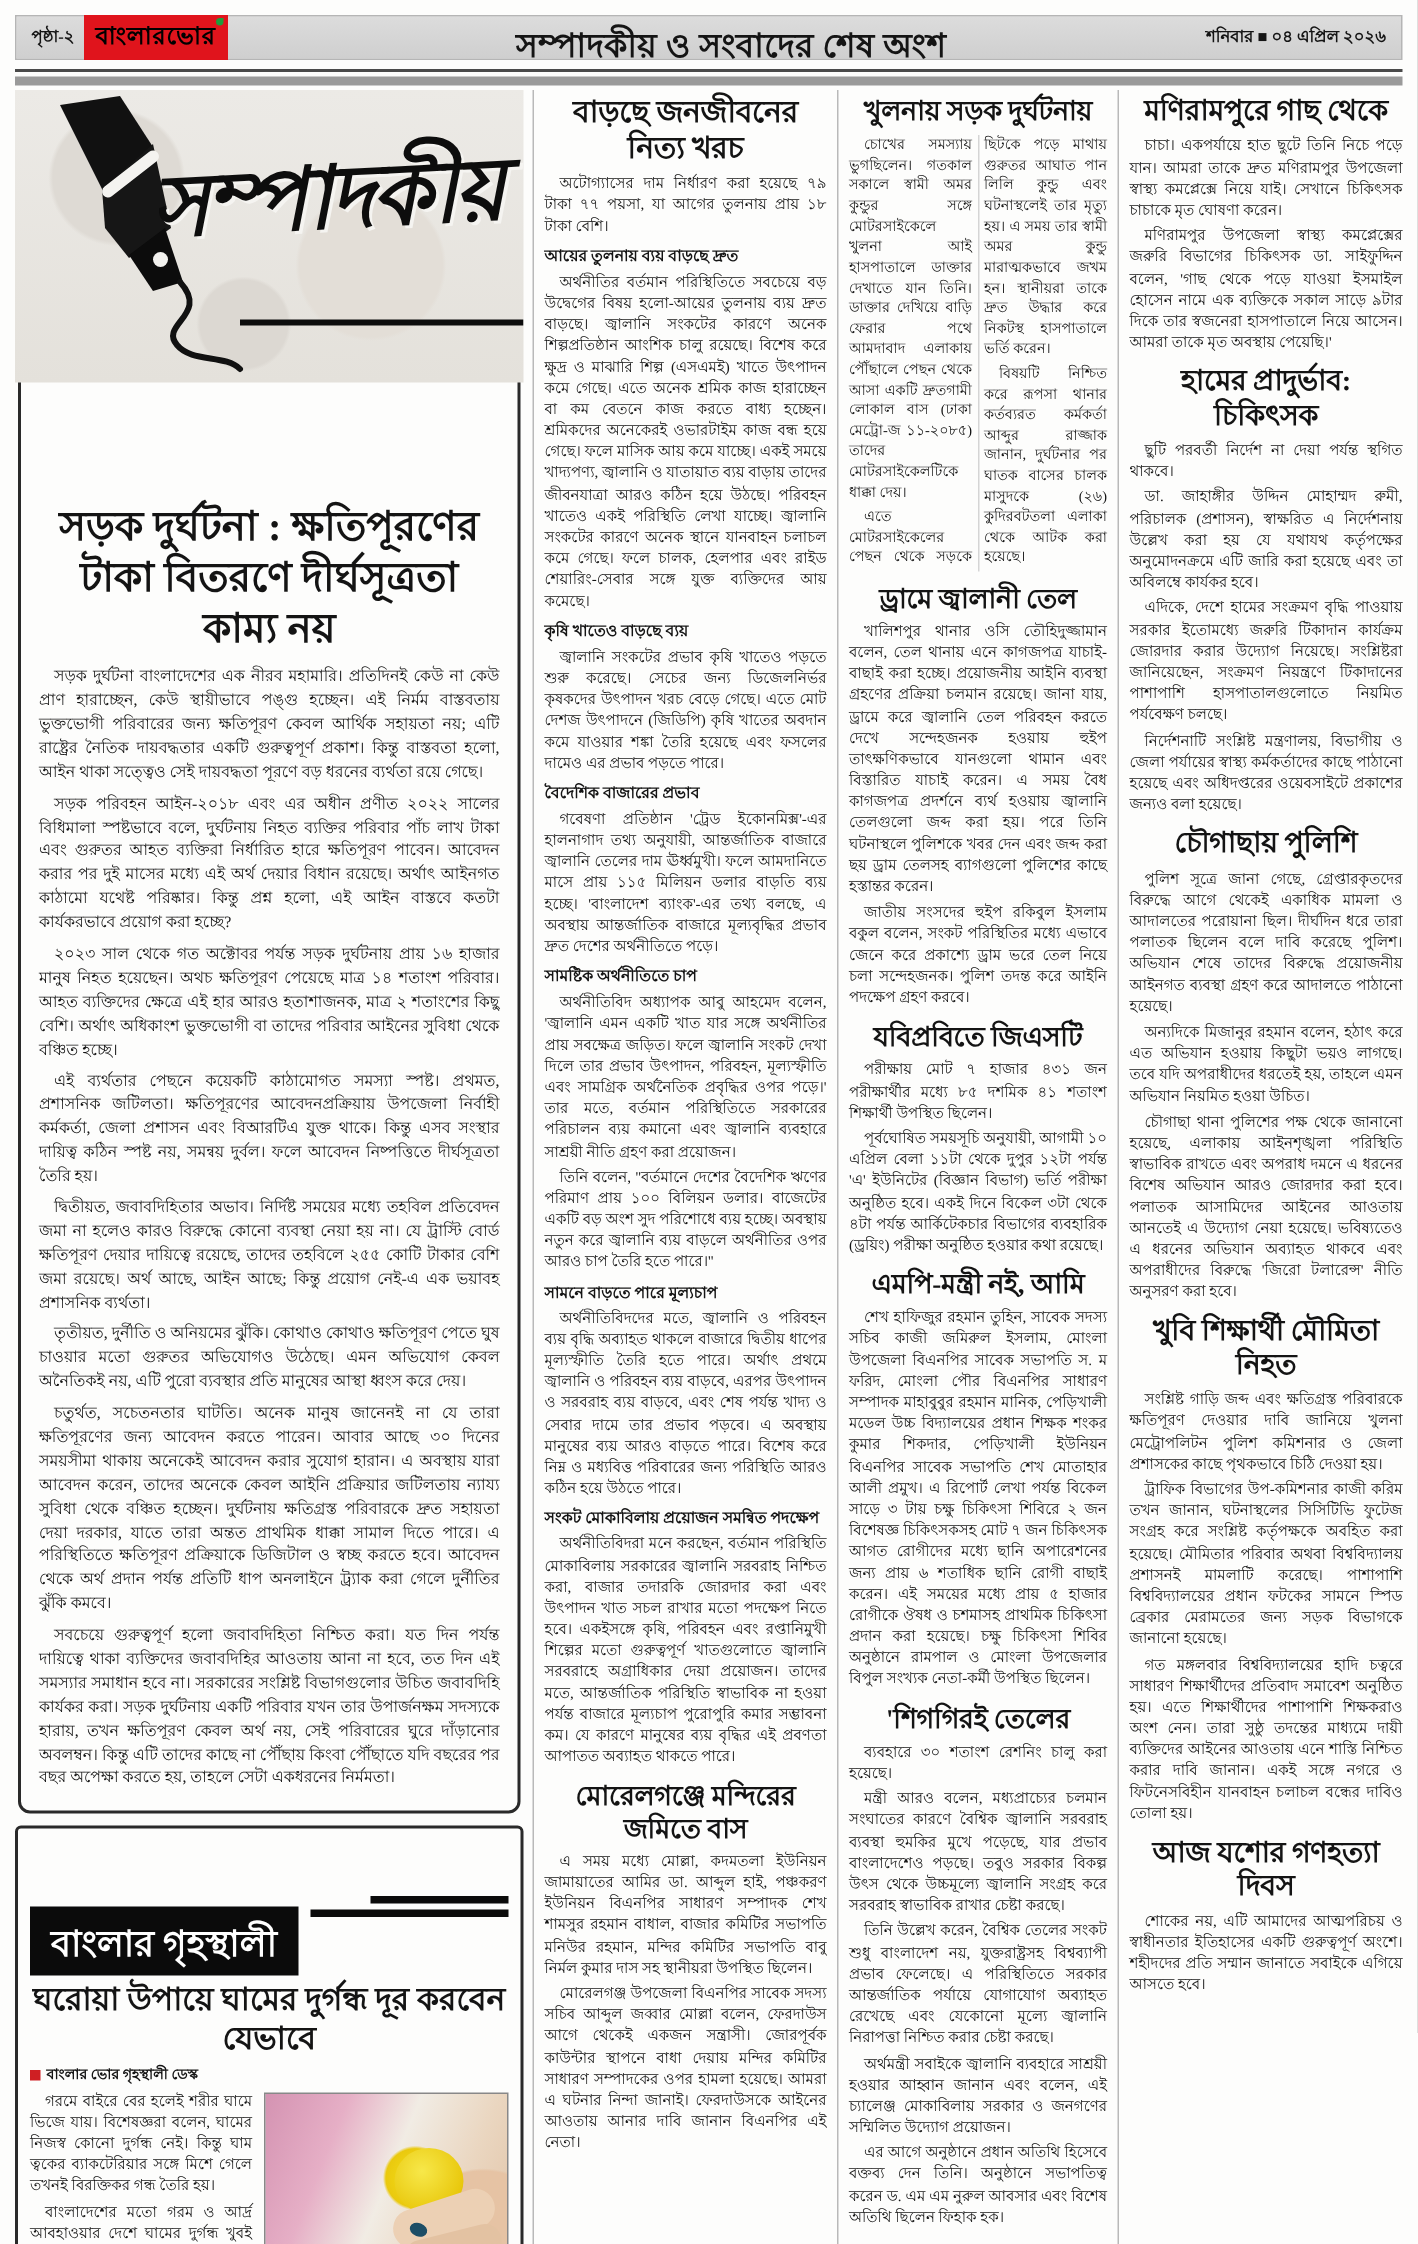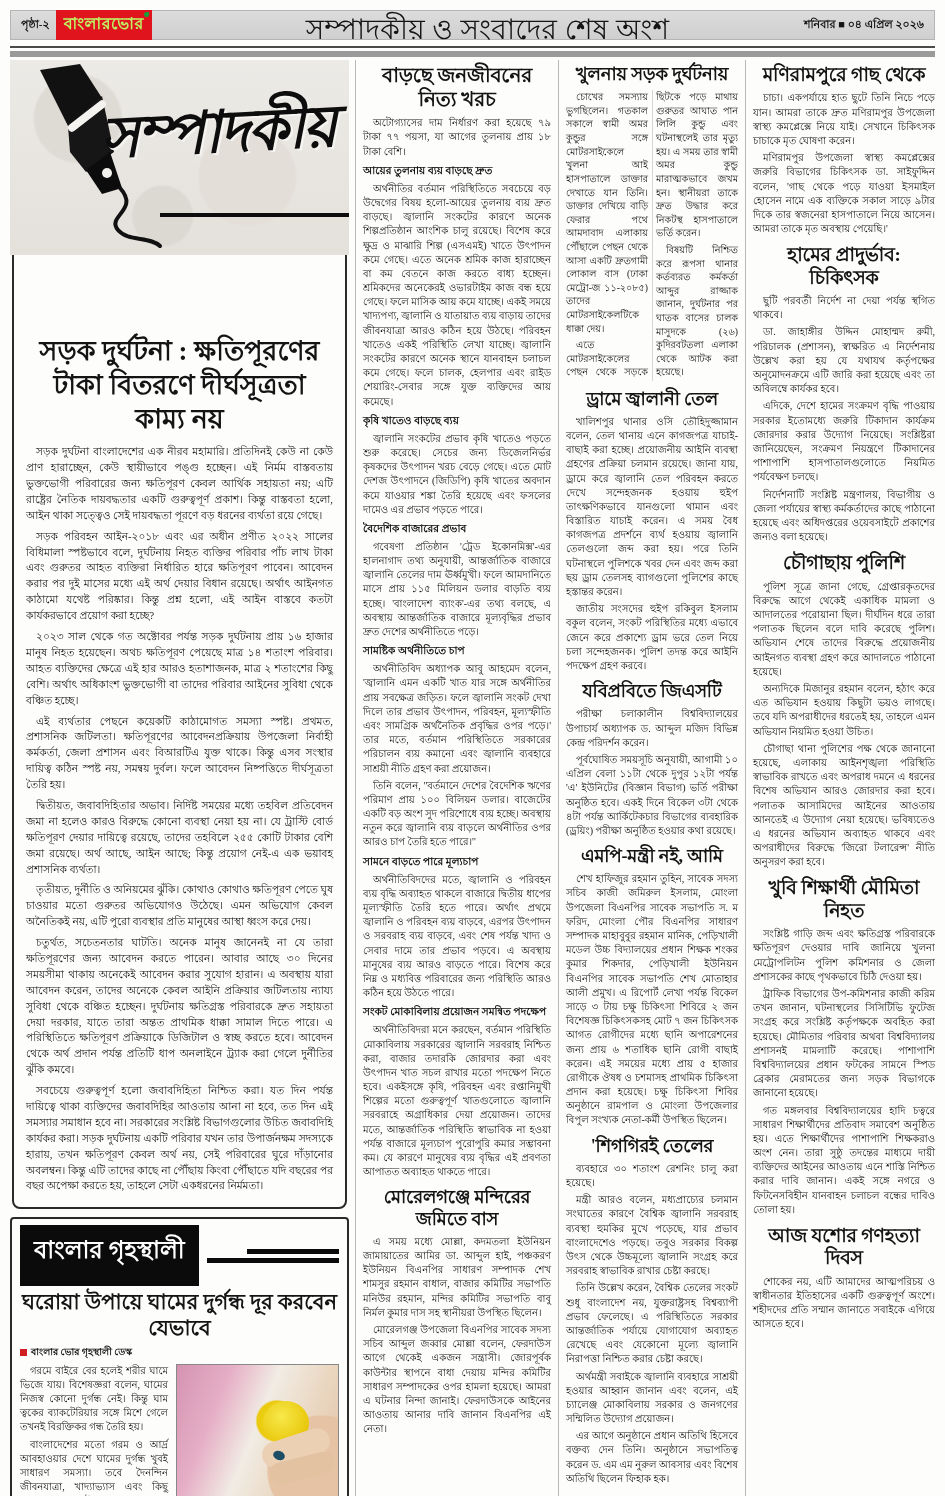--- a/index.html
+++ b/index.html
@@ -12,26 +12,26 @@
   
   .masthead {
     position:absolute; left:10px; right:10px; top:10px; height:30px;
     background:linear-gradient(#dcdcdc,#cfcfcf);
     display:flex; align-items:center; padding:0 10px;
     border:1px solid #b5b5b5;
   }
   .mast-left { display:flex; align-items:center; gap:6px; width:230px; }
   .page-label { font-size:11px; font-weight:bold; }
   .paper-logo {
-    background:#e0141c; color:#bef264; font-weight:bold; font-size:16px;
+    background:#e0141c; color:#000000; font-weight:bold; font-size:16px;
     padding:1px 8px 2px; letter-spacing:.5px; position:relative;
     font-family:"Liberation Sans","DejaVu Sans",sans-serif;
   }
   .paper-logo .leaf { position:absolute; right:3px; top:2px; width:5px; height:5px; background:#1d9e3c; border-radius:50% 0 50% 50%; }
-  .mast-center { flex:1; text-align:center; font-size:28px; font-weight:normal; letter-spacing:.3px;margin-top:12px; }
+  .mast-center { flex:1; text-align:center; font-size:22px; font-weight:bold; letter-spacing:.3px;margin-top:12px; }
   .mast-right { width:200px; text-align:right; font-size:11px; font-weight:bold; }
   .mast-rules { position:absolute; left:10px; right:10px; top:46px; }
   .rule-thin { height:2px; background:#4a4a4a; margin-bottom:3px; }
   .rule-thick { height:6px; background:#9a9a9a; }
 
   
   .cols { position:absolute; top:60px; left:10px; right:10px; bottom:0; display:flex; }
   .colA { width:345px; padding-right:6px; }
   .colB { width:203px; padding:0 7px; border-left:1px solid #b9b9b9; }
   .colC { width:187px; padding:0 7px; border-left:1px solid #b9b9b9; }
@@ -74,21 +74,21 @@
   .ed-box .ed-headline {
     font-size:27px; line-height:1.25; font-weight:bold; text-align:center; margin-bottom:8px;
   }
   .ed-box p.body-p { font-size:10.6px; line-height:1.5; margin-bottom:5px; }
 
   
   .section-box { border:2px solid #2a2a2a; border-radius:4px; margin-top:8px; padding:6px 8px; overflow:hidden; background:#fdfdfc; }
   .banner-row { display:flex; align-items:center; gap:8px; margin-bottom:4px; }
   .banner-black {
     background:#0b0b0b; color:#fff; font-weight:bold; font-size:24px;
-    padding:6px 14px 15px; display:flex; align-items:center; gap:10px; flex:0 0 auto;
+    padding:6px 14px 0; display:flex; align-items:center; gap:10px; flex:0 0 auto;margin-top:46px;
   }
   .banner-lines { flex:1; }
   .banner-lines div { height:5px; background:#0b0b0b; margin:4px 0; }
   .banner-lines div:first-child { margin-left:40px; }
   .sec-headline { font-size:21px; line-height:1.2; font-weight:bold; text-align:center; margin:2px 0 4px; }
   .two-col { display:flex; gap:8px; }
   .two-col .tc-left { flex:1; min-width:0; }
   .two-col .tc-right { width:163px; flex:0 0 auto; }
 
   
@@ -239,21 +239,21 @@
         <div class="article">
           <h3 class="headline">ড্রামে জ্বালানী তেল</h3>
           <div>
             <p class="body-p">খালিশপুর থানার ওসি তৌহিদুজ্জামান বলেন, তেল থানায় এনে কাগজপত্র যাচাই-বাছাই করা হচ্ছে। প্রয়োজনীয় আইনি ব্যবস্থা গ্রহণের প্রক্রিয়া চলমান রয়েছে। জানা যায়, ড্রামে করে জ্বালানি তেল পরিবহন করতে দেখে সন্দেহজনক হওয়ায় হুইপ তাৎক্ষণিকভাবে যানগুলো থামান এবং বিস্তারিত যাচাই করেন। এ সময় বৈধ কাগজপত্র প্রদর্শনে ব্যর্থ হওয়ায় জ্বালানি তেলগুলো জব্দ করা হয়। পরে তিনি ঘটনাস্থলে পুলিশকে খবর দেন এবং জব্দ করা ছয় ড্রাম তেলসহ ব্যাগগুলো পুলিশের কাছে হস্তান্তর করেন।</p>
             <p class="body-p">জাতীয় সংসদের হুইপ রকিবুল ইসলাম বকুল বলেন, সংকট পরিস্থিতির মধ্যে এভাবে জেনে করে প্রকাশ্যে ড্রাম ভরে তেল নিয়ে চলা সন্দেহজনক। পুলিশ তদন্ত করে আইনি পদক্ষেপ গ্রহণ করবে।</p>
           </div>
         </div>
         <div class="article">
           <h3 class="headline">যবিপ্রবিতে জিএসটি</h3>
           <div>
-            <p class="body-p">পরীক্ষা চলাকালীন বিশ্ববিদ্যালয়ের উপাচার্য অধ্যাপক ড. আব্দুল মজিদ বিভিন্ন কেন্দ্র পরিদর্শন করেন।</p>
+            <p class="body-p">পরীক্ষায় মোট ৭ হাজার ৪৩১ জন পরীক্ষার্থীর মধ্যে ৮৫ দশমিক ৪১ শতাংশ শিক্ষার্থী উপস্থিত ছিলেন।</p>
             <p class="body-p">পূর্বঘোষিত সময়সূচি অনুযায়ী, আগামী ১০ এপ্রিল বেলা ১১টা থেকে দুপুর ১২টা পর্যন্ত 'এ' ইউনিটের (বিজ্ঞান বিভাগ) ভর্তি পরীক্ষা অনুষ্ঠিত হবে। একই দিনে বিকেল ৩টা থেকে ৪টা পর্যন্ত আর্কিটেকচার বিভাগের ব্যবহারিক (ড্রয়িং) পরীক্ষা অনুষ্ঠিত হওয়ার কথা রয়েছে।</p>
           </div>
         </div>
         <div class="article">
           <h3 class="headline">এমপি-মন্ত্রী নই, আমি</h3>
           <div>
             <p class="body-p">শেখ হাফিজুর রহমান তুহিন, সাবেক সদস্য সচিব কাজী জমিরুল ইসলাম, মোংলা উপজেলা বিএনপির সাবেক সভাপতি স. ম ফরিদ, মোংলা পৌর বিএনপির সাধারণ সম্পাদক মাহাবুবুর রহমান মানিক, পেড়িখালী মডেল উচ্চ বিদ্যালয়ের প্রধান শিক্ষক শংকর কুমার শিকদার, পেড়িখালী ইউনিয়ন বিএনপির সাবেক সভাপতি শেখ মোতাহার আলী প্রমুখ। এ রিপোর্ট লেখা পর্যন্ত বিকেল সাড়ে ৩ টায় চক্ষু চিকিৎসা শিবিরে ২ জন বিশেষজ্ঞ চিকিৎসকসহ মোট ৭ জন চিকিৎসক আগত রোগীদের মধ্যে ছানি অপারেশনের জন্য প্রায় ৬ শতাধিক ছানি রোগী বাছাই করেন। এই সময়ের মধ্যে প্রায় ৫ হাজার রোগীকে ঔষধ ও চশমাসহ প্রাথমিক চিকিৎসা প্রদান করা হয়েছে। চক্ষু চিকিৎসা শিবির অনুষ্ঠানে রামপাল ও মোংলা উপজেলার বিপুল সংখ্যক নেতা-কর্মী উপস্থিত ছিলেন।</p>
           </div>
         </div>
         <div class="article">

